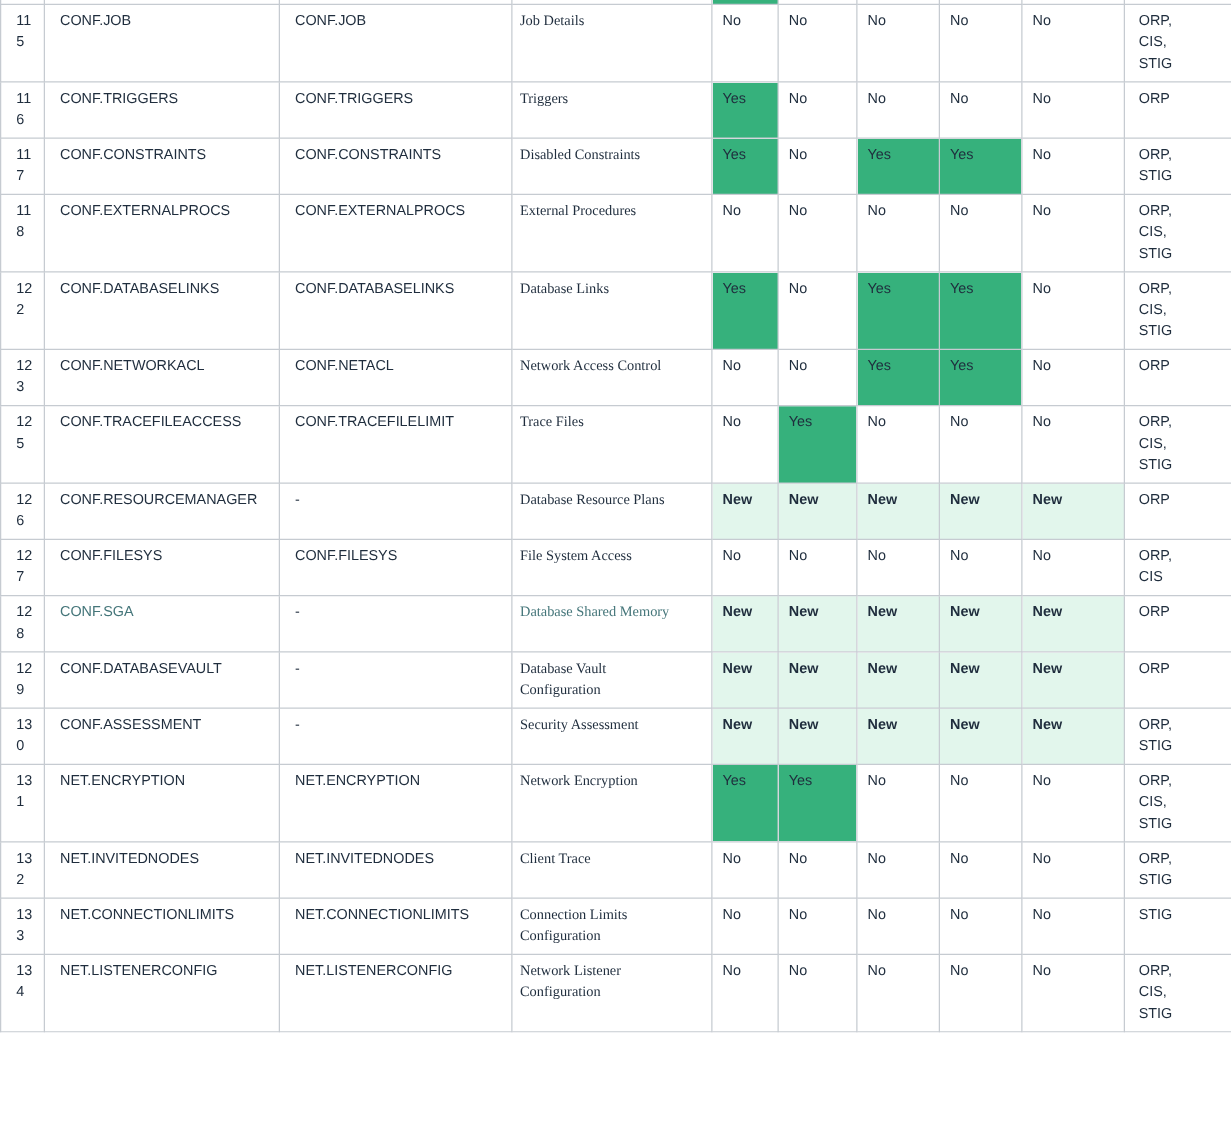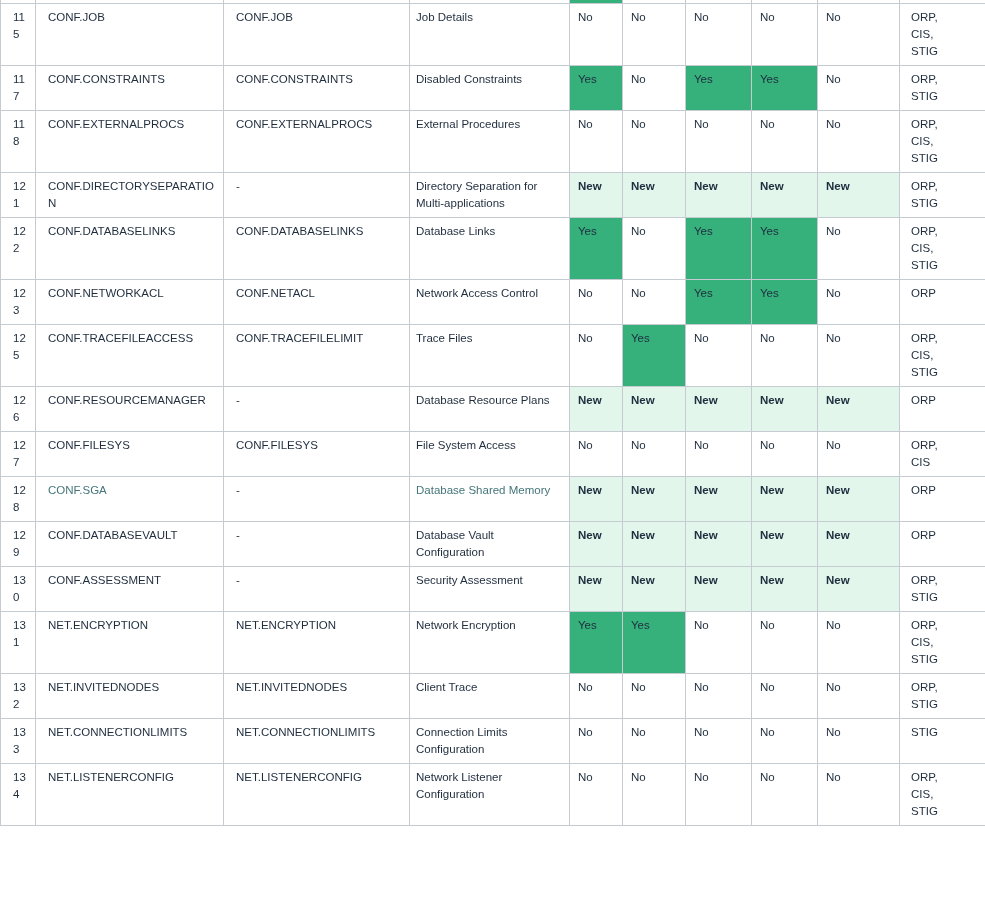--- a/index.html
+++ b/index.html
@@ -20,21 +20,21 @@
     font-size: 11.5px;
     line-height: 17px;
     padding: 5px 4px 5px 11px;
     overflow: hidden;
     word-wrap: break-word;
   }
   td:last-child { border-right: none; }
   td.num   { padding-left: 12px; }
   td.name  { padding-left: 12px; }
   td.alias { padding-left: 12px; }
-  td.desc  { padding-left: 6px; padding-right: 14px; white-space: pre-line; }
+  td.desc  { padding-left: 6px; padding-right: 14px; white-space: pre-line; font-family: Liberation Serif, serif; }
   td.value { padding-left: 8px; }
   td.refs  { padding-left: 11px; padding-right: 27px; }
   td.yes {
     background: var(--yes-bg, #36b17c);
   }
   td.new {
     background: var(--new-bg, #e2f6ec);
     font-weight: bold;
   }
   tr.muted td.name, tr.muted td.desc { color: var(--muted-text, #45767a); }
@@ -76,20 +76,32 @@
     <td class="alias">CONF.JOB</td>
     <td class="desc">Job Details</td>
     <td class="value">No</td>
     <td class="value">No</td>
     <td class="value">No</td>
     <td class="value">No</td>
     <td class="value">No</td>
     <td class="refs">ORP, CIS, STIG</td>
   </tr>
       <tr>
+    <td class="num">116</td>
+    <td class="name">CONF.TRIGGERS</td>
+    <td class="alias">CONF.TRIGGERS</td>
+    <td class="desc">Triggers</td>
+    <td class="value yes">Yes</td>
+    <td class="value">No</td>
+    <td class="value">No</td>
+    <td class="value">No</td>
+    <td class="value">No</td>
+    <td class="refs">ORP</td>
+  </tr>
+      <tr>
     <td class="num">117</td>
     <td class="name">CONF.CONSTRAINTS</td>
     <td class="alias">CONF.CONSTRAINTS</td>
     <td class="desc">Disabled Constraints</td>
     <td class="value yes">Yes</td>
     <td class="value">No</td>
     <td class="value yes">Yes</td>
     <td class="value yes">Yes</td>
     <td class="value">No</td>
     <td class="refs">ORP, STIG</td>
@@ -98,33 +110,20 @@
     <td class="num">118</td>
     <td class="name">CONF.EXTERNALPROCS</td>
     <td class="alias">CONF.EXTERNALPROCS</td>
     <td class="desc">External Procedures</td>
     <td class="value">No</td>
     <td class="value">No</td>
     <td class="value">No</td>
     <td class="value">No</td>
     <td class="value">No</td>
     <td class="refs">ORP, CIS, STIG</td>
-  </tr>
-      <tr>
-    <td class="num">121</td>
-    <td class="name">CONF.DIRECTORYSEPARATION</td>
-    <td class="alias">-</td>
-    <td class="desc">Directory Separation for
-Multi-applications</td>
-    <td class="value new">New</td>
-    <td class="value new">New</td>
-    <td class="value new">New</td>
-    <td class="value new">New</td>
-    <td class="value new">New</td>
-    <td class="refs">ORP, STIG</td>
   </tr>
       <tr>
     <td class="num">122</td>
     <td class="name">CONF.DATABASELINKS</td>
     <td class="alias">CONF.DATABASELINKS</td>
     <td class="desc">Database Links</td>
     <td class="value yes">Yes</td>
     <td class="value">No</td>
     <td class="value yes">Yes</td>
     <td class="value yes">Yes</td>

